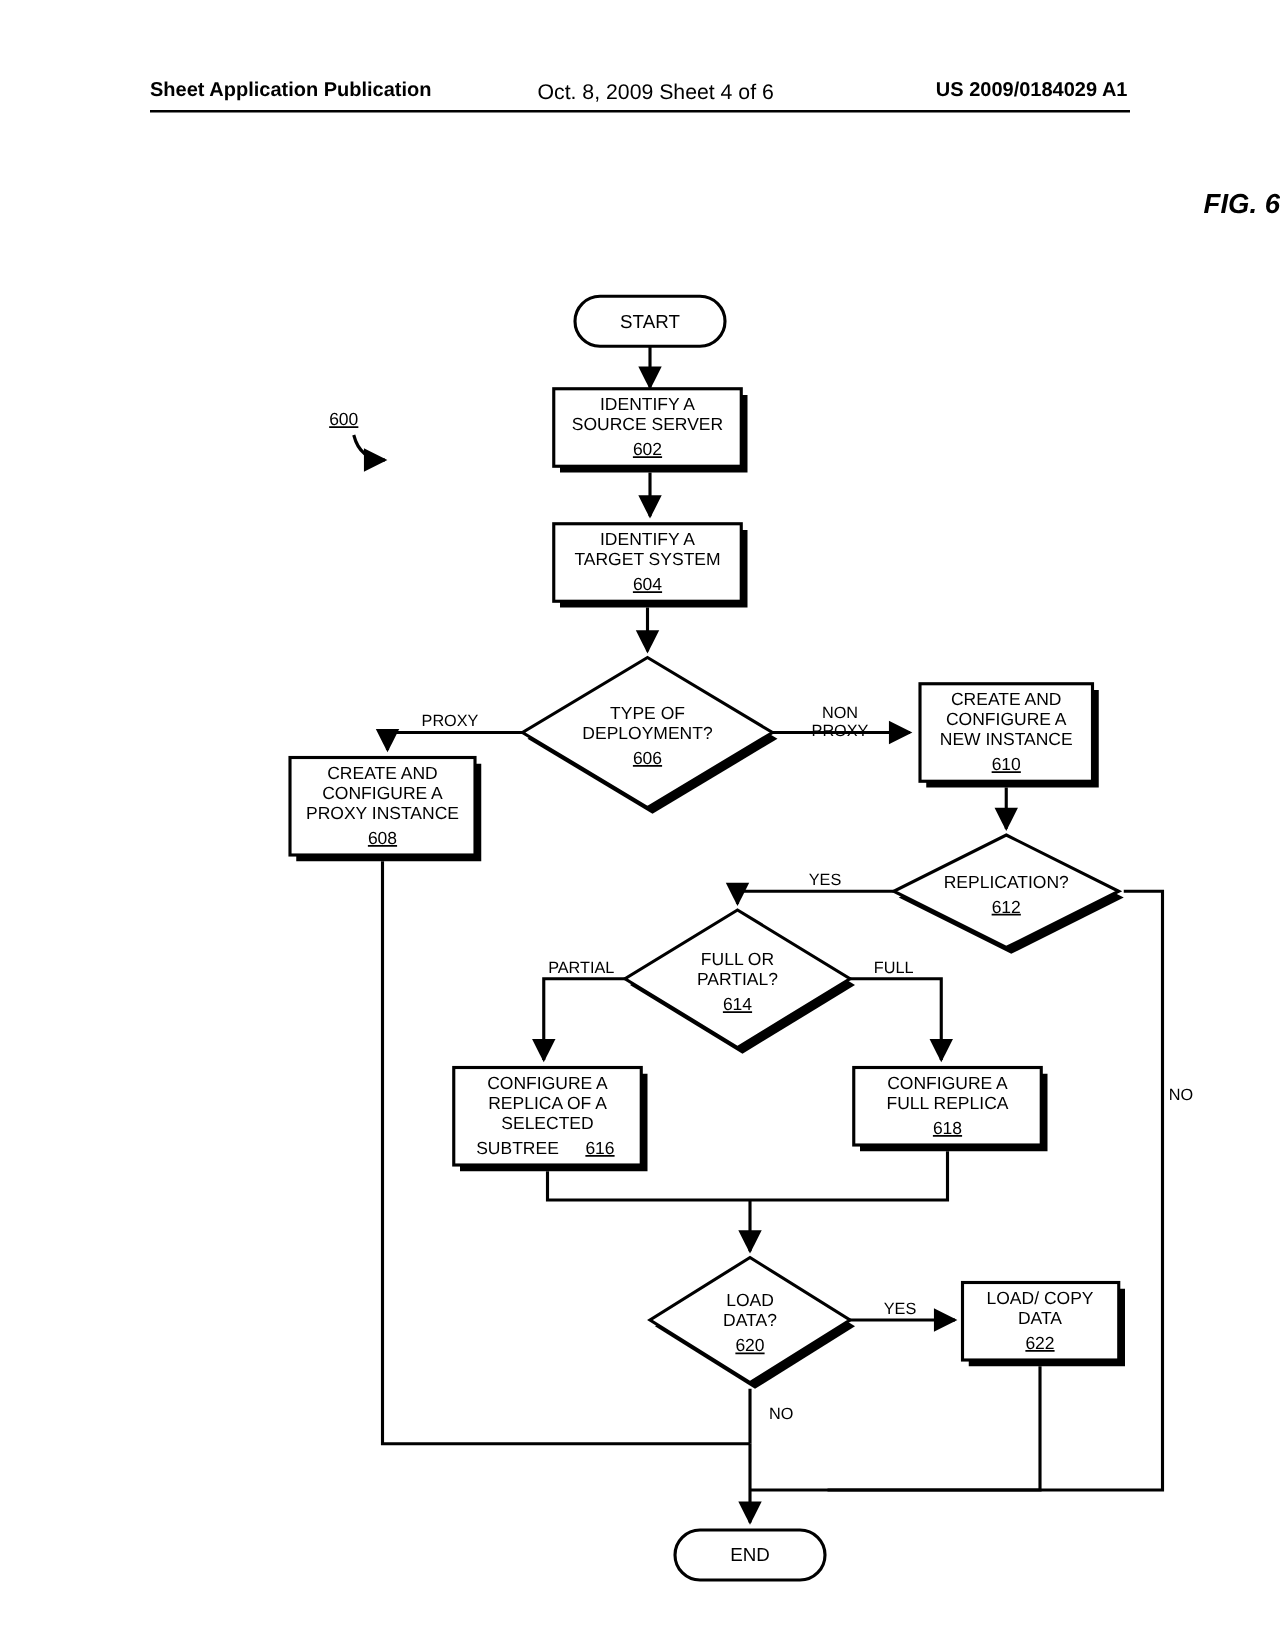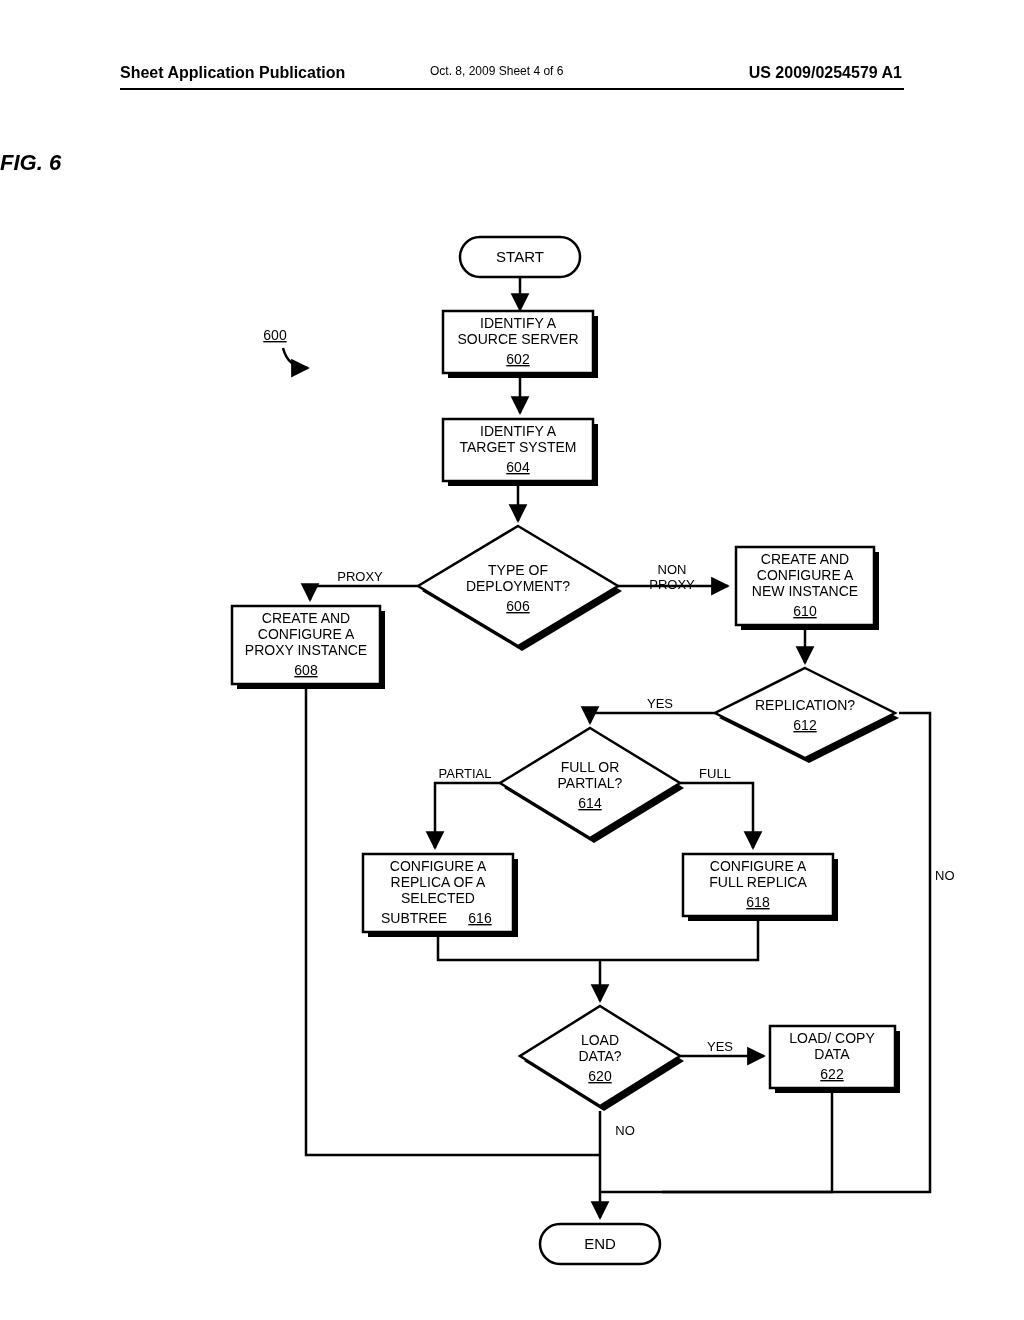--- a/index.html
+++ b/index.html
@@ -33,35 +33,35 @@
     position: absolute;
     left: 120px;
     top: -24px;
     font-weight: bold;
     font-size: 16px;
   }
   .header-mid {
     position: absolute;
     left: 430px;
     top: -24px;
-    font-size: 12px;
+    font-size: 17px;
   }
   .header-right {
     position: absolute;
     right: 122px;
     top: -24px;
     font-weight: bold;
     font-size: 16px;
   }
   .fig-title {
     position: absolute;
     top: 150px;
     left: 0;
     width: 1024px;
-    text-align: left;
+    text-align: right;
     font-weight: bold;
     font-style: italic;
     font-size: 22px;
   }
   svg { position: absolute; top: 0; left: 0; }
   .box-text, .dia-text, .lbl-text, .term-text {
     font-family: Arial, Helvetica, sans-serif;
     text-anchor: middle;
     font-size: 14px;
   }
@@ -73,21 +73,21 @@
   }
 </style>
 </head>
 <body>
 
 <div class="page">
   <div class="header">
     <div class="header-line"></div>
     <div class="header-left">Sheet Application Publication</div>
     <div class="header-mid">Oct. 8, 2009  Sheet 4 of 6</div>
-    <div class="header-right">US 2009/0254579 A1</div>
+    <div class="header-right">US 2009/0184029 A1</div>
   </div>
 
   <div class="fig-title">FIG. 6</div>
 
   <svg width="1024" height="1320">
     <defs>
       <marker id="arrow" viewBox="0 0 12 12" refX="10" refY="6" markerWidth="9" markerHeight="9" orient="auto-start-reverse">
         <path d="M 1 1 L 11 6 L 1 11 Z" fill="#000"></path>
       </marker>
     </defs>

